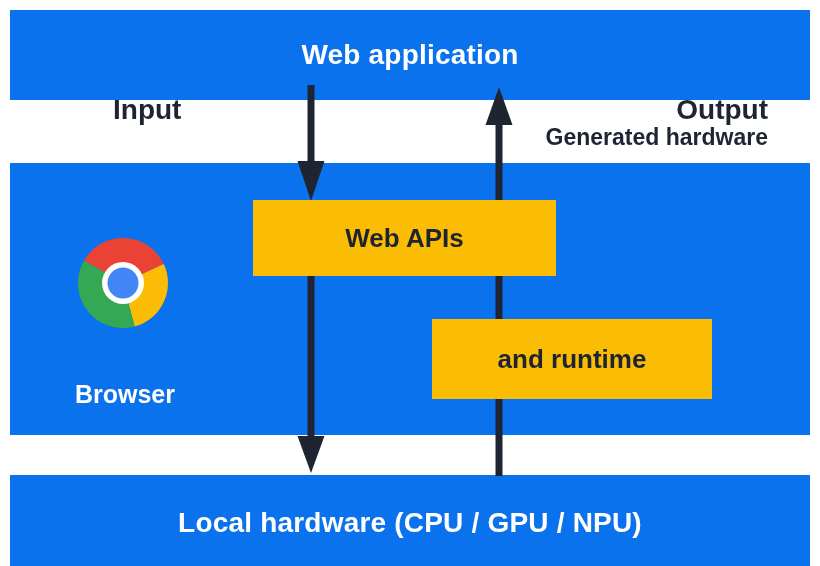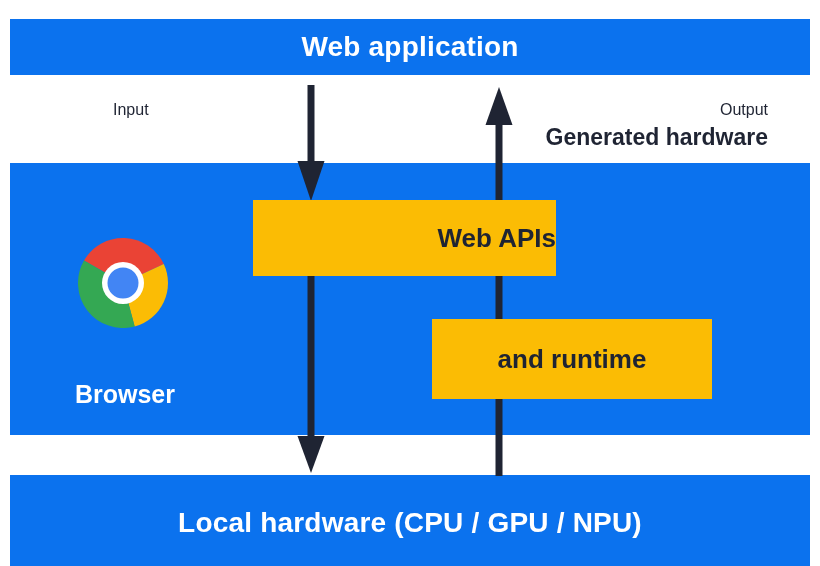--- a/index.html
+++ b/index.html
@@ -4,38 +4,38 @@
 <style>
   :root{
     --blue:#0b72ee; --yellow:#fbbc04; --navy:#1f2433; --white:#ffffff;
     --chrome_red:#ea4335; --chrome_yellow:#fbbc05; --chrome_green:#34a853; --chrome_blue:#4285f4;
   }
   *{box-sizing:border-box;}
   body{margin:0;background:#ffffff;font-family:"Liberation Sans",sans-serif;}
   .canvas{position:relative;width:820px;height:566px;background:var(--white);overflow:hidden;}
 
   .bar{position:absolute;left:10px;width:800px;background:var(--blue);display:flex;align-items:center;justify-content:center;z-index:1;}
-  .bar-top{top:19px;height:56px;}
+  .bar-top{top:10px;height:90px;}
   .bar-bottom{top:475px;height:96px;}
   .bar-label{color:var(--white);font-size:28px;font-weight:700;letter-spacing:0.2px;z-index:3;}
 
   .region-mid{position:absolute;left:10px;top:163px;width:800px;height:272px;background:var(--blue);z-index:1;}
 
   .io-block{position:absolute;top:96px;z-index:3;color:var(--navy);}
   .io-input{left:113px;text-align:left;}
   .io-output{right:52px;text-align:right;margin-left:23px;}
-  .io-title{font-size:16px;font-weight:400;line-height:27px;}
+  .io-title{font-size:28px;font-weight:700;line-height:27px;}
   .io-value{font-size:23px;font-weight:700;line-height:29px;}
 
   .arrow-layer{position:absolute;left:0;top:0;width:820px;height:566px;z-index:2;pointer-events:none;}
   .arrow-stroke{stroke:var(--navy);stroke-width:7;fill:none;}
   .arrow-head{fill:var(--navy);}
 
   .ybox{position:absolute;background:var(--yellow);color:var(--navy);display:flex;flex-direction:column;align-items:center;justify-content:center;z-index:3;font-weight:700;text-align:center;}
-  .ybox-webapis{left:253px;top:200px;width:303px;height:76px;font-size:26px;align-items:flex-end;}
+  .ybox-webapis{left:253px;top:200px;width:303px;height:76px;font-size:26px;}
   .ybox-builtin{left:432px;top:319px;width:280px;height:80px;font-size:26px;line-height:33px;}
 
   .chrome-icon{position:absolute;left:78px;top:238px;width:90px;height:90px;z-index:3;}
   .c-red{fill:var(--chrome_red);} .c-yellow{fill:var(--chrome_yellow);}
   .c-green{fill:var(--chrome_green);} .c-blue{fill:var(--chrome_blue);} .c-white{fill:#ffffff;}
   .browser-label{position:absolute;left:40px;top:342px;width:170px;text-align:center;color:var(--white);font-size:25px;font-weight:700;z-index:3;margin-top:38px;}
 </style>
 </head>
 <body>
 

